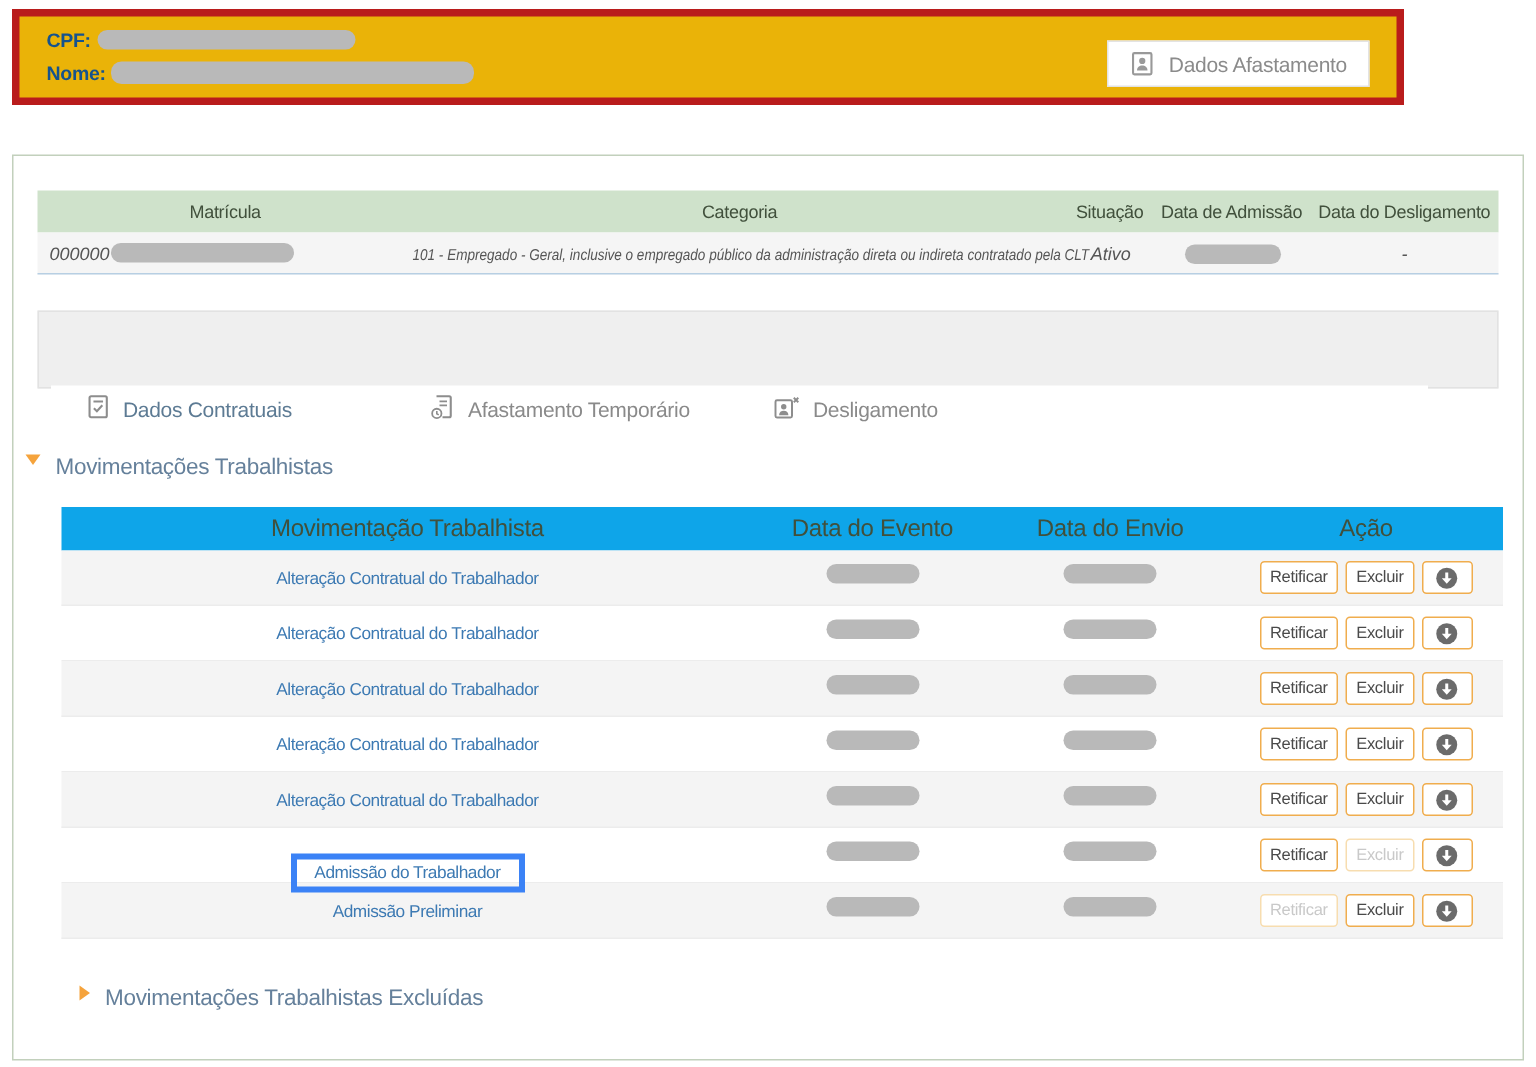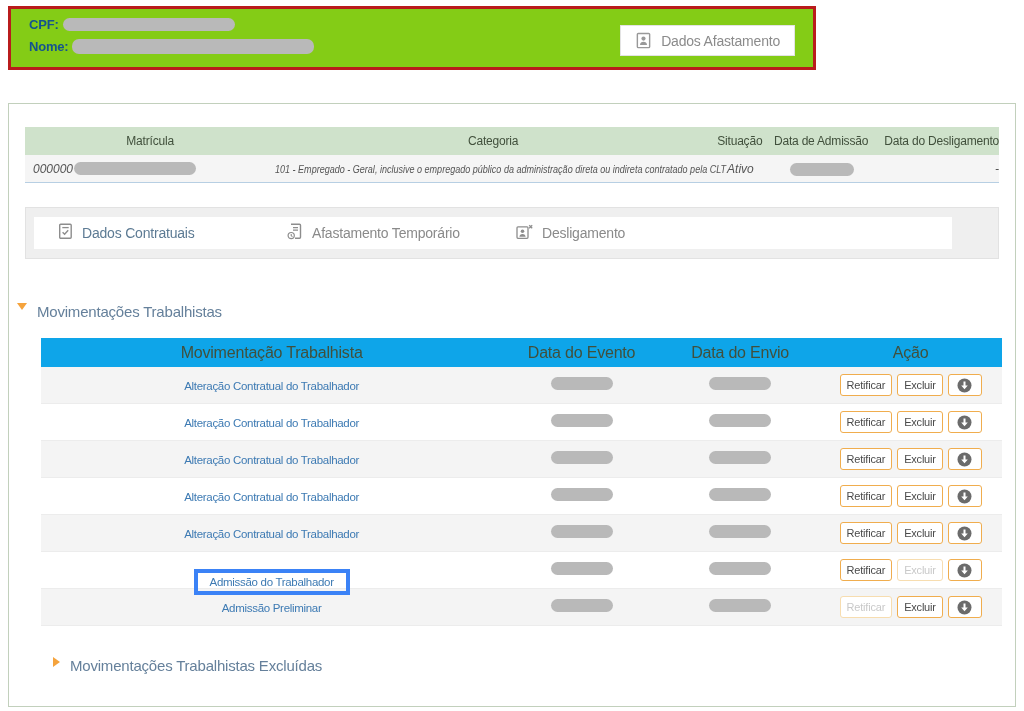--- a/index.html
+++ b/index.html
@@ -1,49 +1,49 @@
 <!DOCTYPE html>
 <html><head>
 <meta charset="utf-8">
 <style>
   * { box-sizing: border-box; margin: 0; padding: 0; }
   html,body { width:1024px; height:711px; background:#fff; font-family:"Liberation Sans", sans-serif; }
   .page { position:relative; width:1024px; height:711px; overflow:hidden; }
 
   
-  .top-panel { position:absolute; left:8px; top:6px; width:808px; height:64px;
-    background:#84cc16; border:3px solid #b91c1c; }
+  .top-panel { position:absolute; left:8px; top:6px; width:928px; height:64px;
+    background:#eab308; border:5px solid #b91c1c; }
   .p-rows { padding:8px 0 0 18px; }
   .p-row { display:flex; align-items:center; margin-bottom:7px; }
   .p-label { color:#15538e; font-weight:bold; font-size:13px; margin-right:4px; letter-spacing:-0.2px; }
   .redact { display:inline-block; background:#b9b9b9; border-radius:7px; }
 
   .dc-btn { position:absolute; right:18px; top:16px; height:31px; display:flex; align-items:center; gap:9px;
     background:#fff; border:1px solid #e3e3e3; color:#8b8b8b; font-size:14px; padding:0 14px;
     font-family:"Liberation Sans", sans-serif; cursor:pointer; letter-spacing:-0.2px; }
   .dc-btn .ic { display:flex; align-items:center; }
 
   
   .main-panel { position:absolute; left:8px; top:103px; width:1008px; height:604px;
     background:#fff; border:1px solid #c2d0bc; padding:23px 16px 0 16px; }
 
   
   .emp-header, .emp-row { display:flex; align-items:center; height:28px; font-size:12px; }
   .emp-header { background:#cfe2cb; color:#41503c; letter-spacing:-0.2px; }
   .emp-row { background:#f5f5f5; color:#555; border-bottom:1px solid #b7cfe3;font-style:italic; }
   .ec1 { width:251px; } .ec2 { width:437px; } .ec3 { width:58px; text-align:center; }
-  .ec4 { width:105px; text-align:center; } .ec5 { width:126px; text-align:right; }
+  .ec4 { width:105px; text-align:center; } .ec5 { width:126px; text-align:center; }
   .emp-header .ec1, .emp-header .ec2 { text-align:center; }
   .emp-row .ec1 { padding-left:8px; display:flex; align-items:center; }
   .cat-text { display:inline-block; font-size:10.5px; transform:scaleX(0.86); transform-origin:left center; white-space:nowrap; color:#555; }
   .ec4 .redact, .ec1 .redact { vertical-align:middle; }
 
   
   .tabbar-outer { margin-top:24px; height:52px; background:#efefef; border:1px solid #e2e2e2; padding:9px 8px; }
-  .tabbar-inner { background:#fff; height:32px; width:918px; display:flex; align-items:center; padding-left:24px; }
+  .tabbar-inner { background:#fff; height:32px; width:918px; display:flex; align-items:center; padding-left:24px;margin-top:40px; }
   .tab-item { width:229px; display:flex; align-items:center; gap:9px; font-size:14px; color:#8a8a8a;
     cursor:pointer; letter-spacing:-0.2px; }
   .tab-item.active { color:#5d7b94; }
   .tab-item svg { flex:0 0 auto; }
 
   
   .section-header { margin-top:44px; margin-left:-8px; display:flex; align-items:flex-start; gap:10px;
     font-size:15px; color:#65809b; letter-spacing:-0.2px; }
   .section-header.collapsed { margin-top:31px;margin-left:28px; }
   .tri-down { width:0; height:0; border-left:5px solid transparent; border-right:5px solid transparent; border-top:7px solid #f5a33c; }

